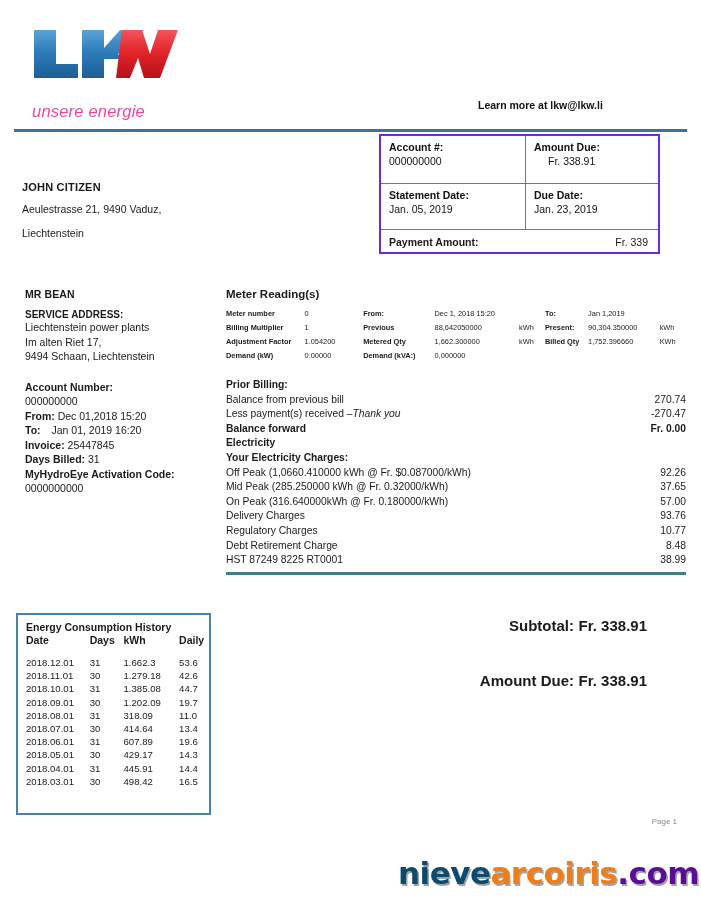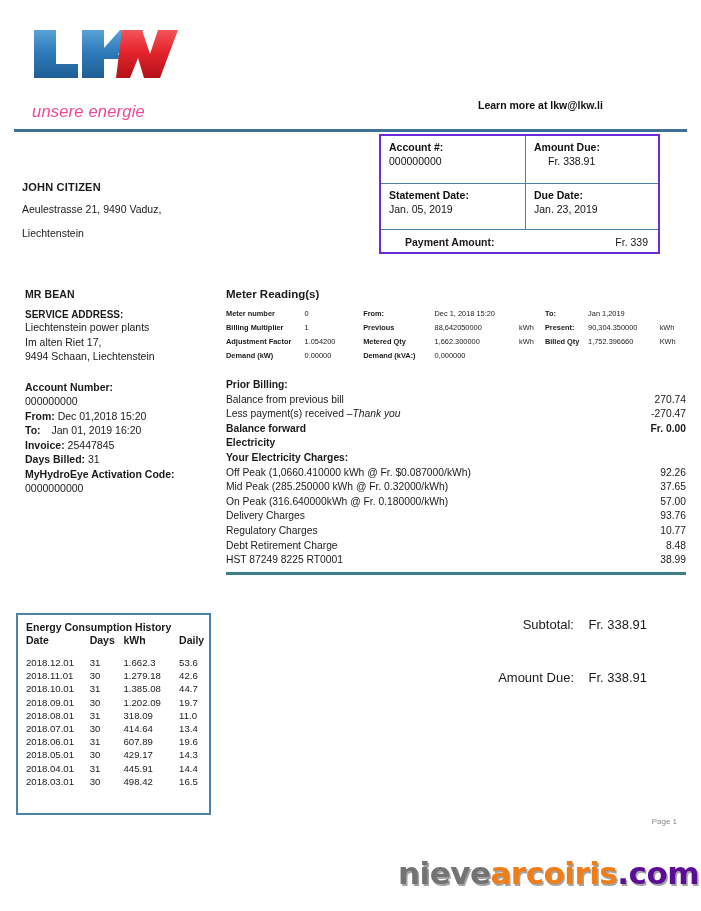--- a/index.html
+++ b/index.html
@@ -54,21 +54,21 @@
   .acct-row { display: flex; }
   .acct-row.top { height: 47px; }
   .acct-row.mid { height: 46px; border-top: 1.5px solid #4a82aa; }
   .acct-row.bot { height: 25px; border-top: 1.5px solid #4a82aa; display: flex; align-items: center; }
   .acct-cell { padding: 4px 0 0 8px; }
   .acct-cell.left { width: 145px; border-right: 1.5px solid #4a82aa; height: 100%; }
   .acct-cell.right { flex: 1; height: 100%; }
   .acct-label { font-size: 10.5px; font-weight: bold; color: #111; line-height: 14px; }
   .acct-value { font-size: 10.5px; color: #111; line-height: 15px; }
   .acct-value.indent { padding-left: 14px; }
-  #pay-label { font-size: 10.5px; font-weight: bold; padding-left: 24px; text-align: center; }
+  #pay-label { font-size: 10.5px; font-weight: bold; padding-left: 8px; text-align: center; }
   #pay-value { font-size: 10.5px; margin-left: auto; padding-right: 10px; }
 
   
   #customer { position: absolute; left: 22px; top: 181px; }
   #cust-name { font-size: 11px; font-weight: bold; letter-spacing: 0.2px; }
   .cust-line { font-size: 10.5px; line-height: 14.5px; margin-top: 9px; }
 
   
   #left-col { position: absolute; left: 25px; top: 288px; width: 200px; }
   #svc-name { font-size: 10.5px; font-weight: bold; letter-spacing: .1px; }
@@ -119,39 +119,39 @@
     padding: 0 0 10px 0;
   }
   #hist-table td { font-size: 9.6px; padding: 1.1px 0; }
   .h-date { padding-left: 8px !important; width: 72px; }
   .h-days { width: 34px; }
   .h-kwh  { width: 56px; }
   .h-daily { width: 30px; }
 
   
   #totals { position: absolute; left: 462px; top: 617px; width: 205px; }
-  .tot-row { display: flex; font-size: 13px; font-weight: normal; }
+  .tot-row { display: flex; font-size: 15px; font-weight: bold; }
   .tot-label { width: 112px; text-align: right; }
   .tot-value { flex: 1; text-align: right; padding-right: 20px; }
   #tot-gap { height: 38px; }
 
   
   #page-num {
     position: absolute; right: 24px; top: 817px;
     font-size: 8px; color: #8a8a8a;
   }
   #watermark {
     position: absolute; left: 398px; top: 855px;
     font-family: "DejaVu Sans", sans-serif;
     font-weight: bold; font-size: 31px;
     letter-spacing: -0.5px;
     white-space: nowrap;
   }
   #watermark span { text-shadow: 1.5px 1.5px 0 rgba(90,90,90,.55); }
-  .wm-a { color: #737373; }
+  .wm-a { color: #0c4a6e; }
   .wm-b { color: #ef7d18; }
   .wm-c { color: #5b0d96; }
 </style>
 </head>
 <body>
 
 <div id="header">
 
   <div id="logo-wrap">
     <svg id="logo-mark" viewBox="0 0 152 56">

